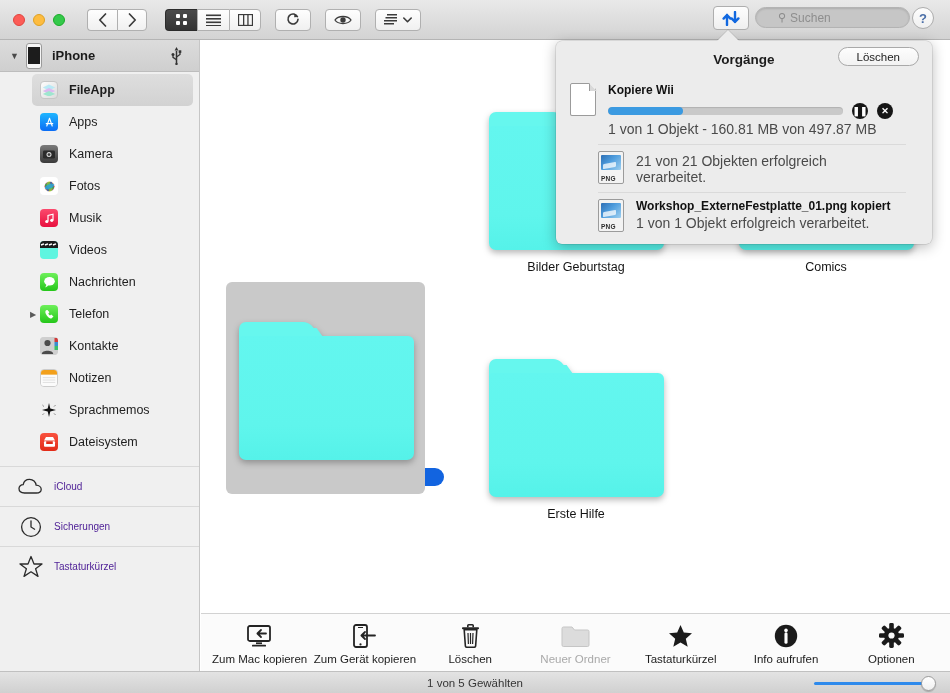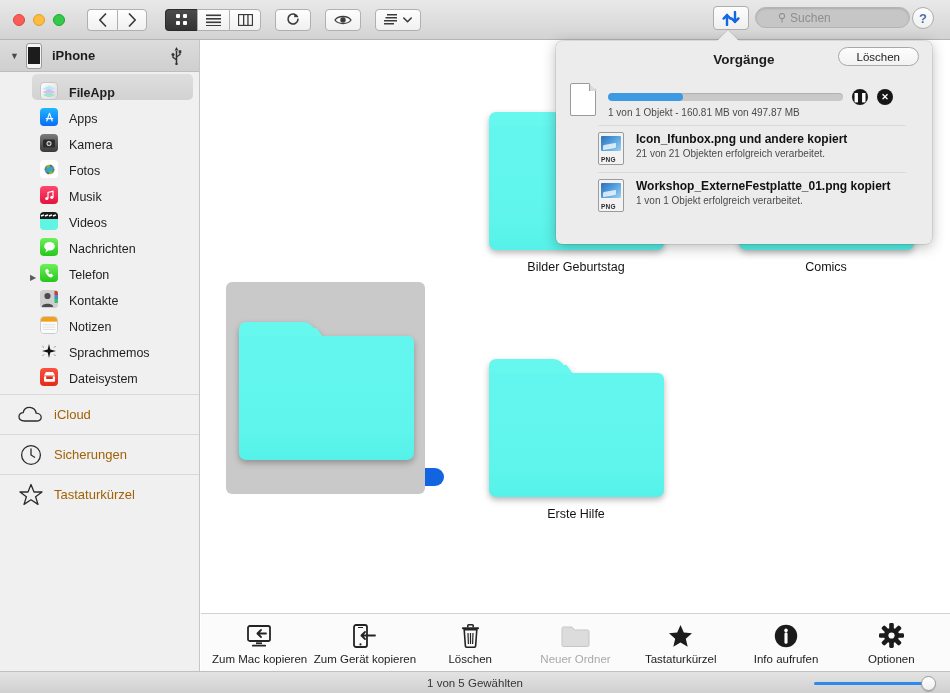--- a/index.html
+++ b/index.html
@@ -98,21 +98,21 @@
   }
   .dev-icon .scr {
     position: absolute; left: 2px; top: 4px; width: 12px; height: 17px;
     background: #1c1c1c;
   }
   .dev-name { margin-left: 10px; font-size: 13px; font-weight: bold; color: #1b1b1b; }
   .usb { position: absolute; right: 17px; top: 6px; color: #333; }
 
   .side-list { padding-top: 2px; }
   .side-item {
-    height: 26px; display: flex; align-items: flex-end; position: relative;
+    height: 32px; display: flex; align-items: center; position: relative;
     padding-left: 40px;
   }
   .side-item.selected {
     background: linear-gradient(to bottom,#dedede,#d2d2d2);
     border-radius: 5px; margin: 0 6px 0 32px; padding-left: 8px;
   }
   .side-item .disclosure {
     position: absolute; left: 30px; font-size: 8px; color: #5a5a5a;
   }
   .side-ico {
@@ -120,21 +120,21 @@
     display:flex;align-items:center;justify-content:center;
     font-size: 11px; color:#fff; overflow:hidden; position:relative;
   }
   .side-label { margin-left: 11px; font-size: 12.5px; color: #1e1e1e; white-space: nowrap; }
   .side-item.selected .side-label { font-weight: bold; }
   .side-group {
     height: 40px; display: flex; align-items: center; padding-left: 18px;
     border-top: 1px solid #d9d9d9;
   }
   .side-group .gico { width: 26px; height: 26px; flex:0 0 26px; display:flex; align-items:center; justify-content:center; }
-  .side-group .glabel { margin-left: 10px; font-size: 13px; color: #a16207; }
+  .side-group .glabel { margin-left: 10px; font-size: 10px; color: #4c1d95; }
 
   
   .content {
     position: absolute; left: 201px; top: 40px;
     width: 749px; height: 573px; background: #fff;
   }
   .icon-grid { position: relative; width: 100%; height: 100%; }
   .fitem {
     position: absolute; width: 200px; text-align: center;
   }
@@ -228,21 +228,21 @@
     content:''; position:absolute; left:2px; bottom:2px; width:13px; height:5px;
     background: #fff; opacity:.75; border-radius: 1px;
     transform: skewY(-11deg);
   }
   .png-icon .tag {
     position: absolute; left: 3px; bottom: 2px;
     font-size: 6.5px; font-weight: bold; color: #2b2b2b; letter-spacing:.2px;
   }
   .task-body { margin-left: 11px; flex: 1; }
   .task-title { font-size: 12px; font-weight: bold; color: #111; }
-  .task-sub { font-size: 10px; color: #4a4a4a; margin-top: 2px; }
+  .task-sub { font-size: 14px; color: #4a4a4a; margin-top: 2px; }
   .progress-row { display: flex; align-items: center; margin-top: 6px; }
   .progress {
     flex: 1; height: 8px; border-radius: 4px;
     background: #c9c9c9; overflow: hidden; max-width: 235px;
     box-shadow: inset 0 1px 1px rgba(0,0,0,.12);
   }
   .progress .fill { height: 100%; background: #3b9ae1; border-radius: 4px; }
   .pcb {
     width: 16px; height: 16px; border-radius: 50%;
     background: #161616; color: #fff;
@@ -620,39 +620,39 @@
         <span>Löschen</span>
       </div>
     </div>
 
     <div class="task">
       <div class="doc-icon">
         <div class="page"></div>
           <div class="fold"></div>
       </div>
       <div class="task-body">
+        <div class="task-title">Kopiere Wii</div>
         <div class="progress-row">
           <div class="progress">
             <div class="fill" id="pbar1" style="width: 32%;"></div>
           </div>
           <div class="pcb">❚❚</div>
           <div class="pcb">✕</div>
         </div>
         <div class="task-sub">1 von 1 Objekt - 160.81 MB von 497.87 MB</div>
       </div>
     </div>
 
     <div class="task">
       <div class="png-icon">
         <div class="page"></div>
           <div class="thumb"></div>
           <div class="tag">PNG</div>
       </div>
       <div class="task-body">
-        <div class="task-title">Icon_Ifunbox.png und andere kopiert</div>
         <div class="task-sub">21 von 21 Objekten erfolgreich verarbeitet.</div>
       </div>
     </div>
 
     <div class="task">
       <div class="png-icon">
         <div class="page"></div>
           <div class="thumb"></div>
           <div class="tag">PNG</div>
       </div>

